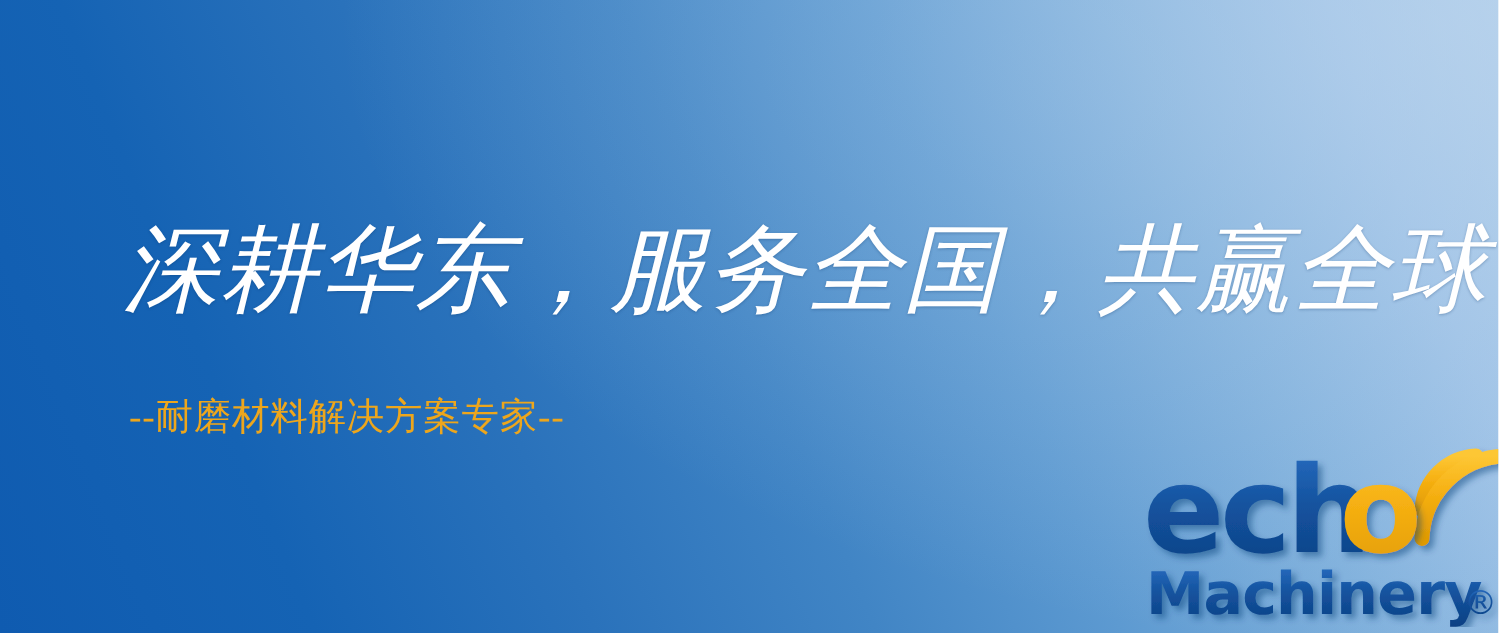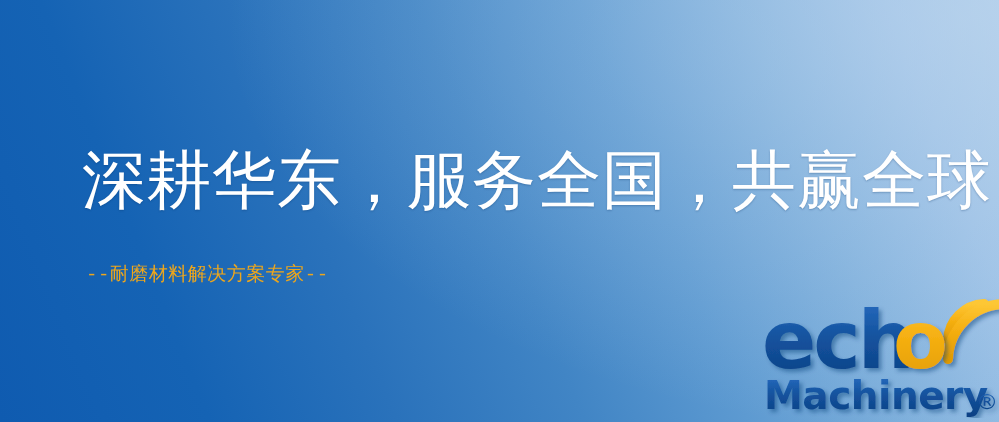--- a/index.html
+++ b/index.html
@@ -42,28 +42,29 @@
     left: 82px;
     top: 148px;
     font-family: "DejaVu Serif", "Liberation Serif", serif;
     font-size: 64px;
     line-height: 1.0;
     color: #ffffff;
     letter-spacing: 1px;
     white-space: nowrap;
     text-shadow: 0 1px 2px rgba(10,50,100,0.30);
     z-index: 3;
+    font-style: italic;
   }
 
   .subhead {
     position: absolute;
     left: 86px;
     top: 266px;
-    font-family: Liberation Mono, monospace;
-    font-size: 19px;
+    font-family: Liberation Serif, serif;
+    font-size: 25px;
     line-height: 1.0;
     color: #eda61c;
     letter-spacing: 0.5px;
     white-space: nowrap;
     z-index: 3;
   }
 
   
   .logo {
     position: absolute;

